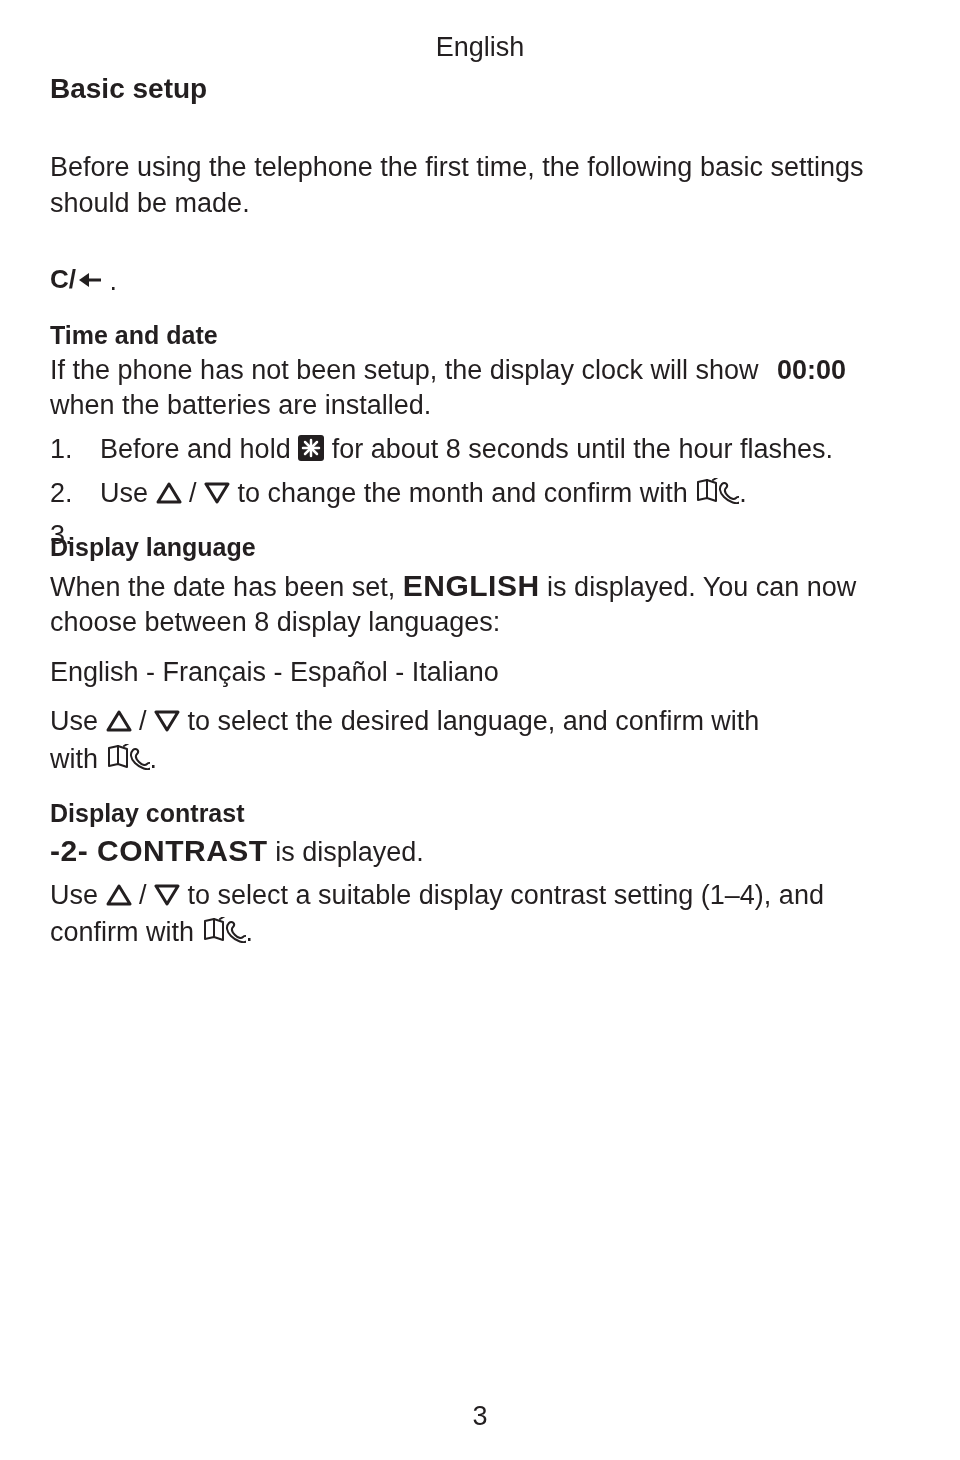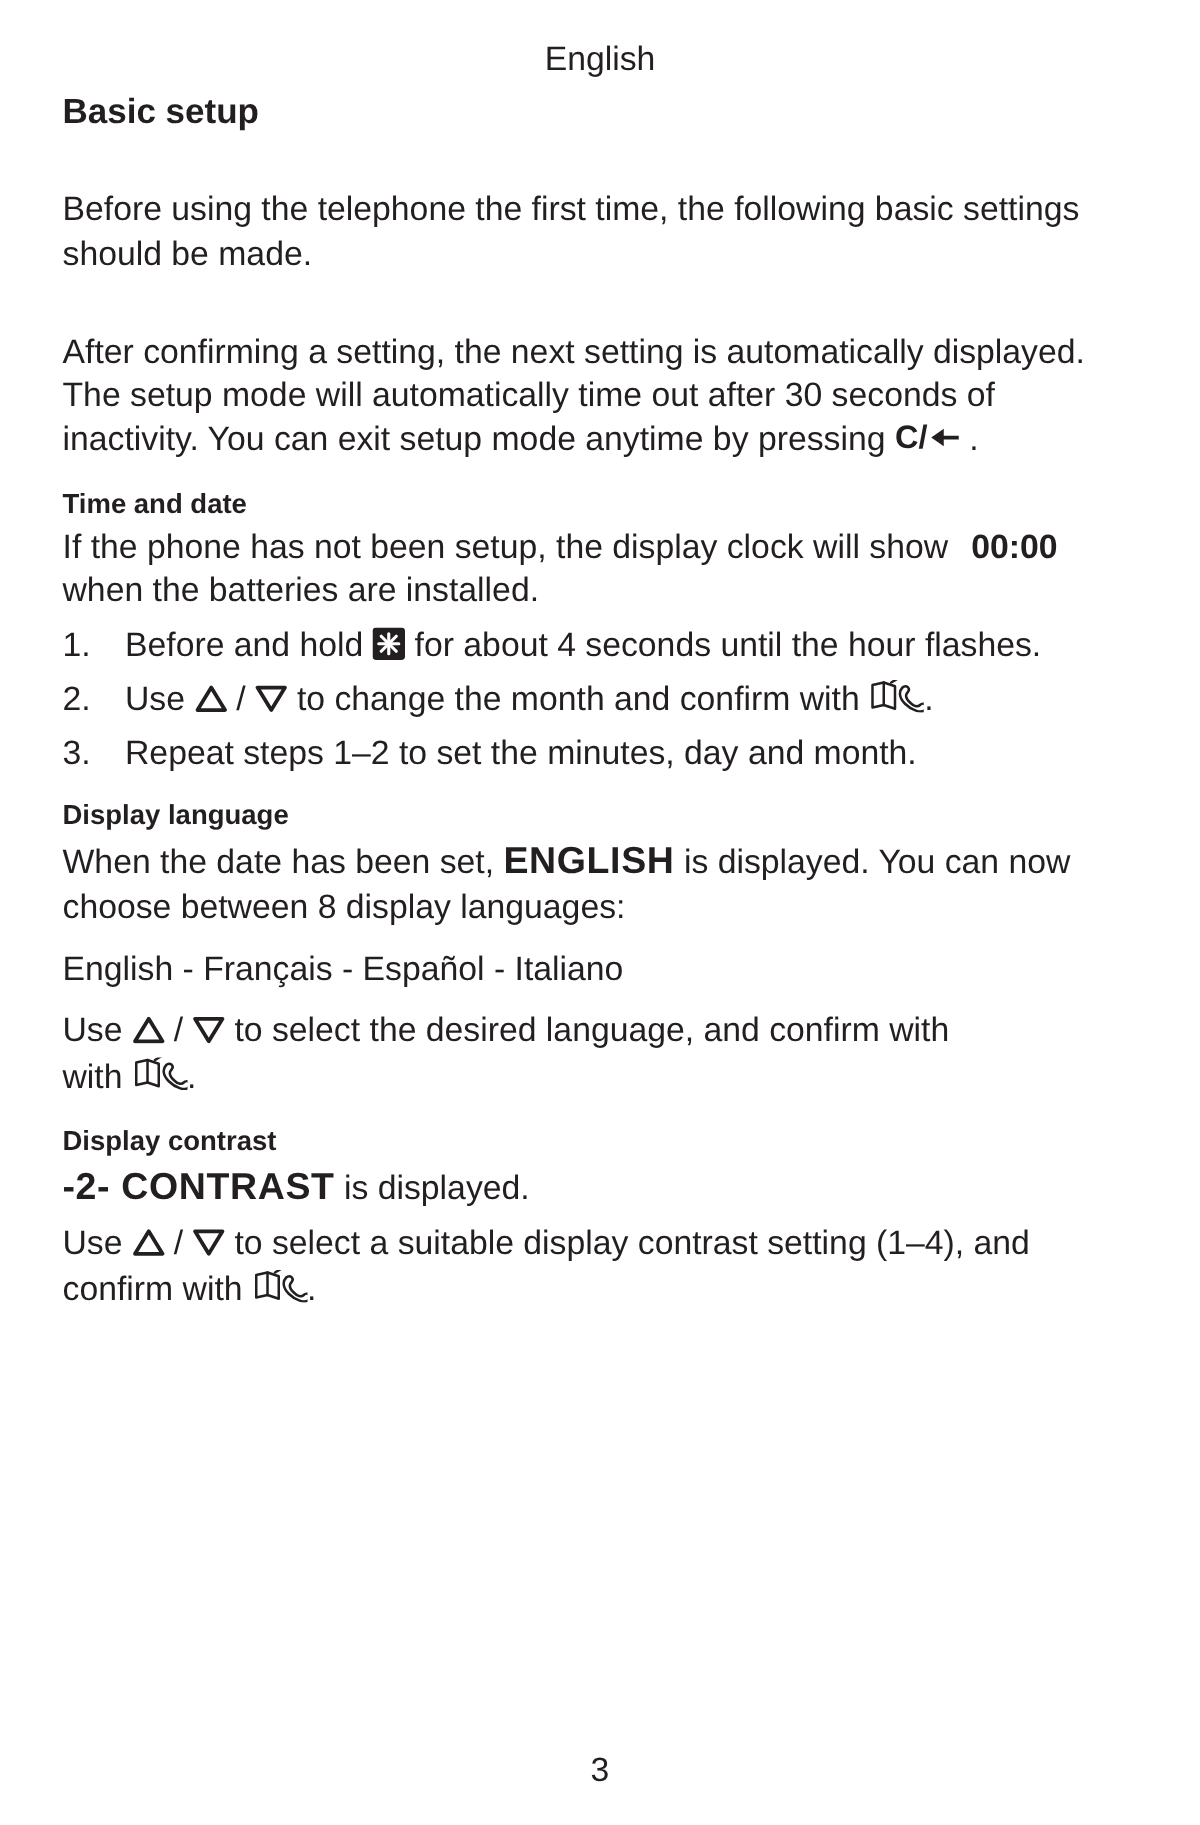--- a/index.html
+++ b/index.html
@@ -19,21 +19,21 @@
       text-align: center;
       font-size: 27px;
       margin-bottom: 6px;
     }
     h1 {
       font-size: 28px;
       font-weight: bold;
       margin-bottom: 4px;
     }
     h2 {
-      font-size: 22px;
+      font-size: 25px;
       font-weight: bold;
       margin-top: 18px;
       margin-bottom: 2px;
     }
     p {
       margin-bottom: 8px;
     }
     .block {
       margin-bottom: 10px;
       margin-top: 43px;
@@ -86,21 +86,21 @@
 </head>
 <body>
 
 <div class="header-lang">English</div>
 
 <h1>Basic setup</h1>
 
 <p class="block">Before using the telephone the first time, the following basic settings should be made.</p>
 
 <p class="block">
-  <span>After confirming a setting, the next setting is automatically displayed. The setup mode will automatically time out after 30 seconds of inactivity. You can exit setup mode anytime by pressing </span><span class="inline-icon"><svg width="52" height="24" viewBox="0 0 52 24">
+  <span class="inline-icon"><svg width="52" height="24" viewBox="0 0 52 24">
         <text x="0" y="20" font-family="Arial" font-size="26" font-weight="bold" fill="#231f20">C/</text>
         <g transform="translate(29,12)">
           <line x1="4" y1="0" x2="22" y2="0" stroke="#231f20" stroke-width="3"></line>
           <polygon points="0,0 10,-7 10,7" fill="#231f20"></polygon>
         </g>
       </svg></span><span> .</span>
 </p>
 
 <h2>Time and date</h2>
 <p>
@@ -111,42 +111,41 @@
   <li>
     <span class="num">1.</span>
     <span>Before and hold </span><span class="kb-icon"><svg width="26" height="26" viewBox="0 0 26 26">
           <rect x="0" y="0" width="26" height="26" rx="3" fill="#231f20"></rect>
           <g stroke="#ffffff" stroke-width="2.5" stroke-linecap="round">
             <line x1="13" y1="5" x2="13" y2="21"></line>
             <line x1="5" y1="13" x2="21" y2="13"></line>
             <line x1="7" y1="7" x2="19" y2="19"></line>
             <line x1="19" y1="7" x2="7" y2="19"></line>
           </g>
-        </svg></span><span> for about 4 seconds until the hour flashes.</span>
+        </svg></span><span> for about 8 seconds until the hour flashes.</span>
   </li>
   <li>
     <span class="num">2.</span>
     <span>Use </span><span class="inline-icon"><svg width="26" height="22" viewBox="0 0 26 22">
           <polygon points="13,2 24,20 2,20" fill="none" stroke="#231f20" stroke-width="3" stroke-linejoin="round"></polygon>
         </svg></span><span> / </span><span class="inline-icon"><svg width="26" height="22" viewBox="0 0 26 22">
           <polygon points="2,2 24,2 13,20" fill="none" stroke="#231f20" stroke-width="3" stroke-linejoin="round"></polygon>
         </svg></span><span> to change the month and confirm with </span><span class="inline-icon"><svg width="44" height="26" viewBox="0 0 44 26">
           <g fill="none" stroke="#231f20" stroke-width="2" stroke-linejoin="round" stroke-linecap="round">
             <path d="M3,22 L3,4 L12,2 L21,5 L21,23 L12,20 L3,22 Z"></path>
             <line x1="12" y1="2" x2="12" y2="20"></line>
             <path d="M18,2 L23,-1"></path>
           </g>
           <g transform="translate(25,4)" fill="none" stroke="#231f20" stroke-width="2" stroke-linecap="round">
             <path d="M2,2 C5,-1 9,3 6,6 C4,8 5,11 8,14 C11,17 14,18 16,16 C19,13 23,17 20,20 C17,23 9,20 4,15 C-1,10 -1,5 2,2 Z"></path>
           </g>
         </svg></span><span>.</span>
   </li>
   <li>
     <span class="num">3.</span>
-    <span>Repeat steps 1–2 to set the minutes, day and month.</span>
   </li>
 </ol>
 
 <h2>Display language</h2>
 <p>
   <span>When the date has been set, </span><span class="big-bold">ENGLISH</span><span> is displayed. You can now choose between 8 display languages:</span>
 </p>
 
 <div class="langs">
   <div>English - Français - Español - Italiano</div>

